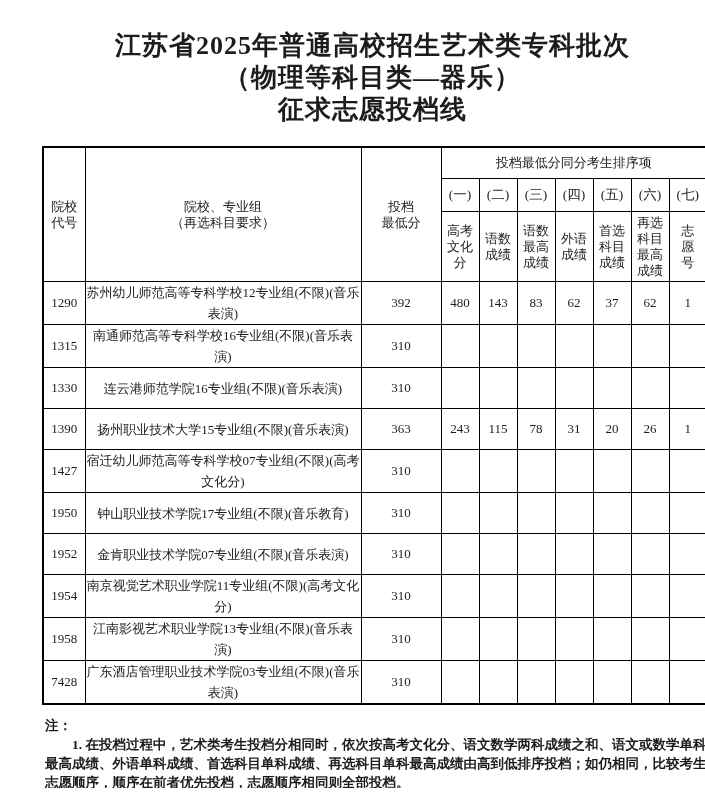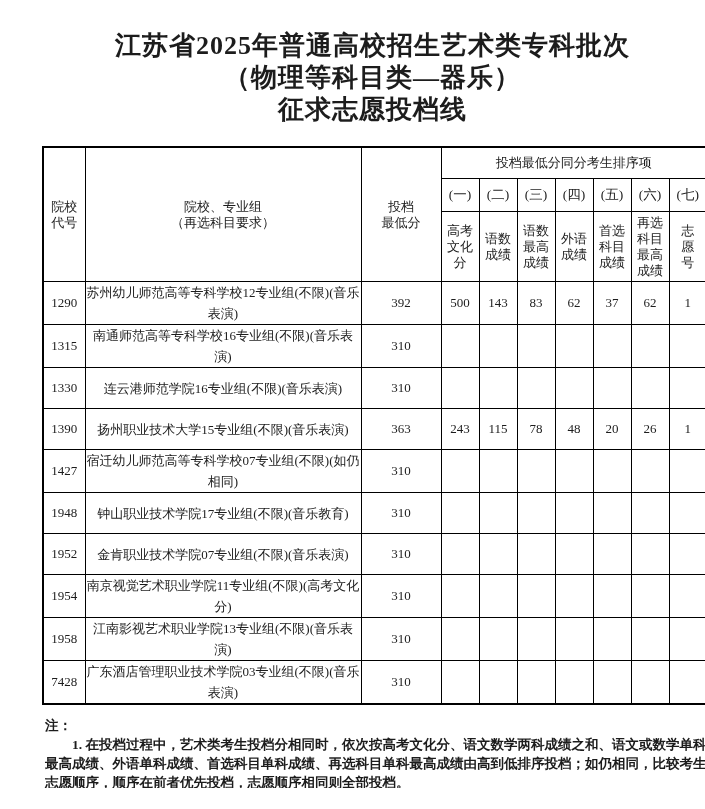--- a/index.html
+++ b/index.html
@@ -121,21 +121,21 @@
           <th class="tb-label">志
 愿
 号</th>
         </tr>
     </thead>
     <tbody id="table-body">
         <tr>
           <td>1290</td>
           <td class="school-cell">苏州幼儿师范高等专科学校12专业组(不限)(音乐表演)</td>
           <td>392</td>
-          <td>500</td>
+          <td>480</td>
           <td>143</td>
           <td>83</td>
           <td>62</td>
           <td>37</td>
           <td>62</td>
           <td>1</td>
         </tr>
         <tr>
           <td>1315</td>
           <td class="school-cell">南通师范高等专科学校16专业组(不限)(音乐表演)</td>
@@ -160,39 +160,39 @@
           <td></td>
           <td></td>
         </tr>
         <tr>
           <td>1390</td>
           <td class="school-cell">扬州职业技术大学15专业组(不限)(音乐表演)</td>
           <td>363</td>
           <td>243</td>
           <td>115</td>
           <td>78</td>
-          <td>48</td>
+          <td>31</td>
           <td>20</td>
           <td>26</td>
           <td>1</td>
         </tr>
         <tr>
           <td>1427</td>
-          <td class="school-cell">宿迁幼儿师范高等专科学校07专业组(不限)(如仍相同)</td>
-          <td>310</td>
-          <td></td>
-          <td></td>
-          <td></td>
-          <td></td>
-          <td></td>
-          <td></td>
-          <td></td>
-        </tr>
-        <tr>
-          <td>1948</td>
+          <td class="school-cell">宿迁幼儿师范高等专科学校07专业组(不限)(高考文化分)</td>
+          <td>310</td>
+          <td></td>
+          <td></td>
+          <td></td>
+          <td></td>
+          <td></td>
+          <td></td>
+          <td></td>
+        </tr>
+        <tr>
+          <td>1950</td>
           <td class="school-cell">钟山职业技术学院17专业组(不限)(音乐教育)</td>
           <td>310</td>
           <td></td>
           <td></td>
           <td></td>
           <td></td>
           <td></td>
           <td></td>
           <td></td>
         </tr>

